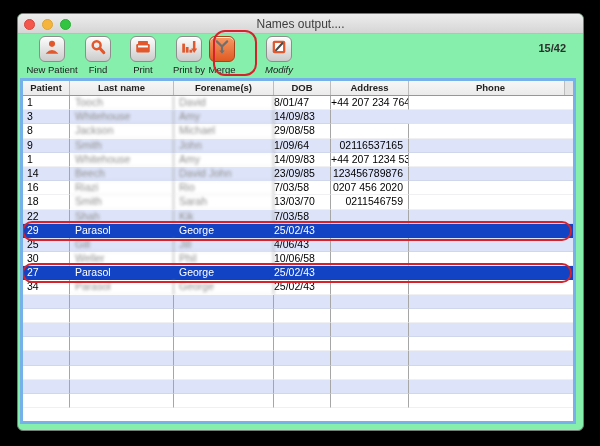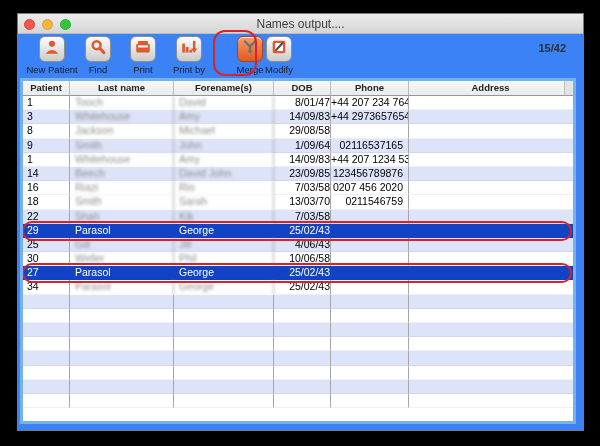--- a/index.html
+++ b/index.html
@@ -3,21 +3,21 @@
 <meta charset="utf-8">
 <style>
   * { margin:0; padding:0; box-sizing:border-box; }
   html,body { width:600px; height:446px; }
   body { background:#000; font-family:"Liberation Sans", sans-serif; overflow:hidden; }
 
   .stage { position:relative; width:600px; height:446px; background:#000; }
 
   .window {
     position:absolute; left:17px; top:13px; width:567px; height:418px;
-    background:#3b82f6; border-radius:0; overflow:hidden;
+    background:#86efac; border-radius:6px; overflow:hidden;
     border:1px solid #7a7a7a;
   }
 
   
   .titlebar {
     position:absolute; left:0; top:0; right:0; height:20px;
     background:linear-gradient(#ededed,#d5d5d5);
     border-bottom:1px solid #bdbdbd;
   }
   .lights { position:absolute; left:6px; top:4.5px; display:flex; gap:7px; }
@@ -82,21 +82,21 @@
     font-size:10.5px; color:#000; line-height:13.5px;
     border-right:1px solid #a6a6a6; border-bottom:1px solid rgba(40,40,80,0.07);
     overflow:hidden; white-space:nowrap;
   }
   .row .cell:last-child { border-right:none; }
   .row.stripe { background:#dde3f8; }
   .row.selected { background:#1243c4; }
   .row.selected .cell { color:#fff; border-right-color:transparent; }
   .c-code { padding-left:4px; }
   .c-last, .c-fore { padding-left:5px; }
-  .c-dob  { text-align:right; }
+  .c-dob  { text-align:left; }
   .c-phone{ text-align:right; padding-right:5px; }
   .redacted .c-last, .redacted .c-fore { color:#8f8f8f; filter:blur(1.5px); }
   .row.annotated::after {
     content:""; position:absolute; left:-1px; right:1px; top:-3px; bottom:-3px;
     border:2.5px solid #d6222b; border-radius:10px; pointer-events:none; z-index:6;
   }
 </style>
 </head>
 <body>
 
@@ -159,33 +159,33 @@
               <rect x="5.2" y="8" width="2.4" height="5" fill="#e2572b"></rect>
               <rect x="8.4" y="10.4" width="2.4" height="2.6" fill="#e2572b"></rect>
               <line x1="12.6" y1="2.6" x2="12.6" y2="10.6" stroke="#e2572b" stroke-width="2.2"></line>
               <path d="M9.9 9.4 L15.3 9.4 L12.6 13.4 Z" fill="#e2572b"></path>
             </svg>
           </span>
         </div>
         <span class="tb-label">Print by</span>
       </div>
 
-      <div class="tb-item" style="left:204px;">
+      <div class="tb-item" style="left:176px;">
         <div class="tb-btn active">
           <span>
             <svg width="18" height="18" viewBox="0 0 16 16">
               <path d="M3.4 3 L8 7.6 M12.6 3 L8 7.6 M8 7.6 L8 11.2" stroke="#6f6f6f" stroke-width="1.9" fill="none" stroke-linecap="round"></path>
               <path d="M5.6 11 L10.4 11 L8 14 Z" fill="#6f6f6f"></path>
             </svg>
           </span>
         </div>
         <span class="tb-label">Merge</span>
       </div>
 
-      <div class="tb-item" style="left:233px;">
+      <div class="tb-item" style="left:233px;font-style:italic;">
         <div class="tb-btn">
           <span>
             <svg width="18" height="18" viewBox="0 0 16 16">
               <rect x="2.4" y="2.4" width="11.2" height="11.2" rx="1.6" fill="#e2572b"></rect>
               <rect x="4.4" y="4.4" width="7.2" height="7.2" fill="#fff"></rect>
               <line x1="5.4" y1="10.8" x2="11" y2="4.6" stroke="#4a4a4a" stroke-width="1.9" stroke-linecap="round"></line>
             </svg>
           </span>
         </div>
         <span class="tb-label">Modify</span>
@@ -194,39 +194,38 @@
       <div class="merge-ring"></div>
       <div class="counter">15/42</div>
     </div>
 
     <div class="tablewrap">
       <div class="thead grid-row">
         <div class="hcell">Patient Code</div>
         <div class="hcell">Last name</div>
         <div class="hcell">Forename(s)</div>
         <div class="hcell">DOB</div>
+        <div class="hcell">Address</div>
         <div class="hcell">Phone</div>
-        <div class="hcell">Address</div>
         <div class="head-cap"></div>
       </div>
       <div class="tbody" id="tbody">
           <div class="row grid-row redacted">
             <div class="cell c-code">1</div>
             <div class="cell c-last">Tooch</div>
             <div class="cell c-fore">David</div>
             <div class="cell c-dob">8/01/47</div>
             <div class="cell c-phone">+44 207 234 7646</div>
             <div class="cell c-addr"></div>
           </div>
           <div class="row grid-row stripe redacted">
             <div class="cell c-code">3</div>
             <div class="cell c-last">Whitehouse</div>
             <div class="cell c-fore">Amy</div>
             <div class="cell c-dob">14/09/83</div>
-            <div class="cell c-phone">+44 2973657654</div>
             <div class="cell c-addr"></div>
           </div>
           <div class="row grid-row redacted">
             <div class="cell c-code">8</div>
             <div class="cell c-last">Jackson</div>
             <div class="cell c-fore">Michael</div>
             <div class="cell c-dob">29/08/58</div>
             <div class="cell c-phone"></div>
             <div class="cell c-addr"></div>
           </div>

